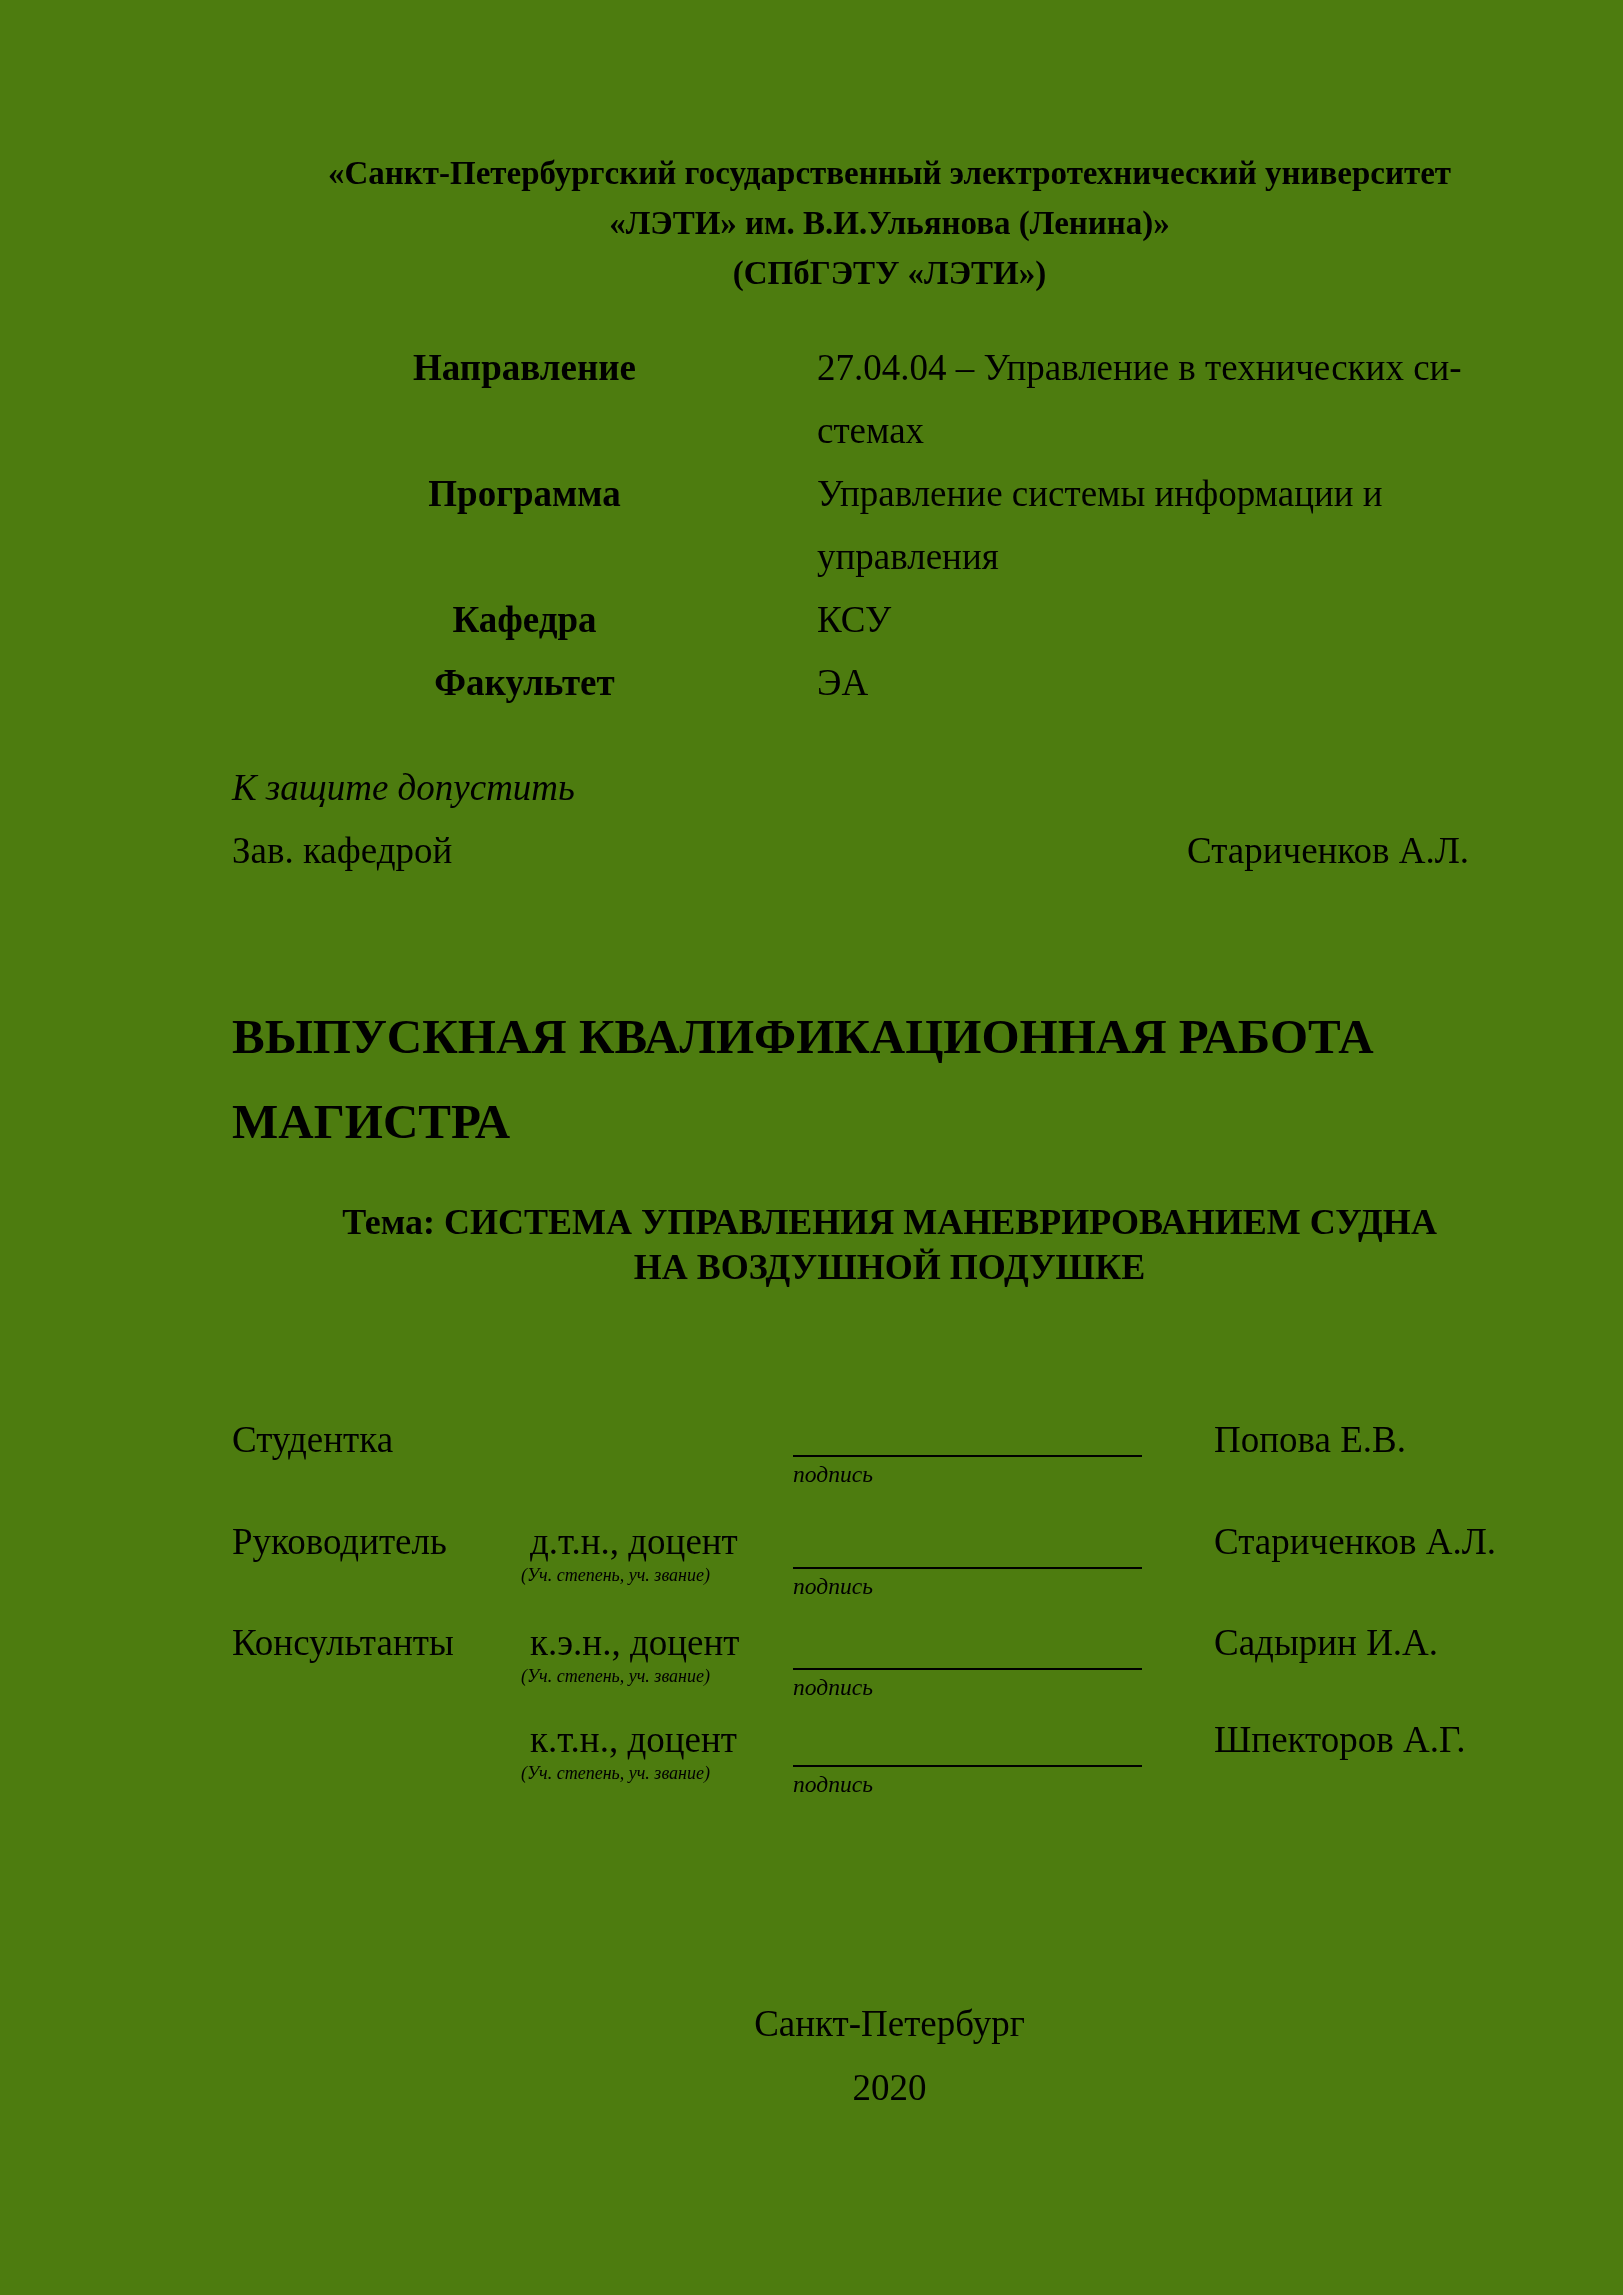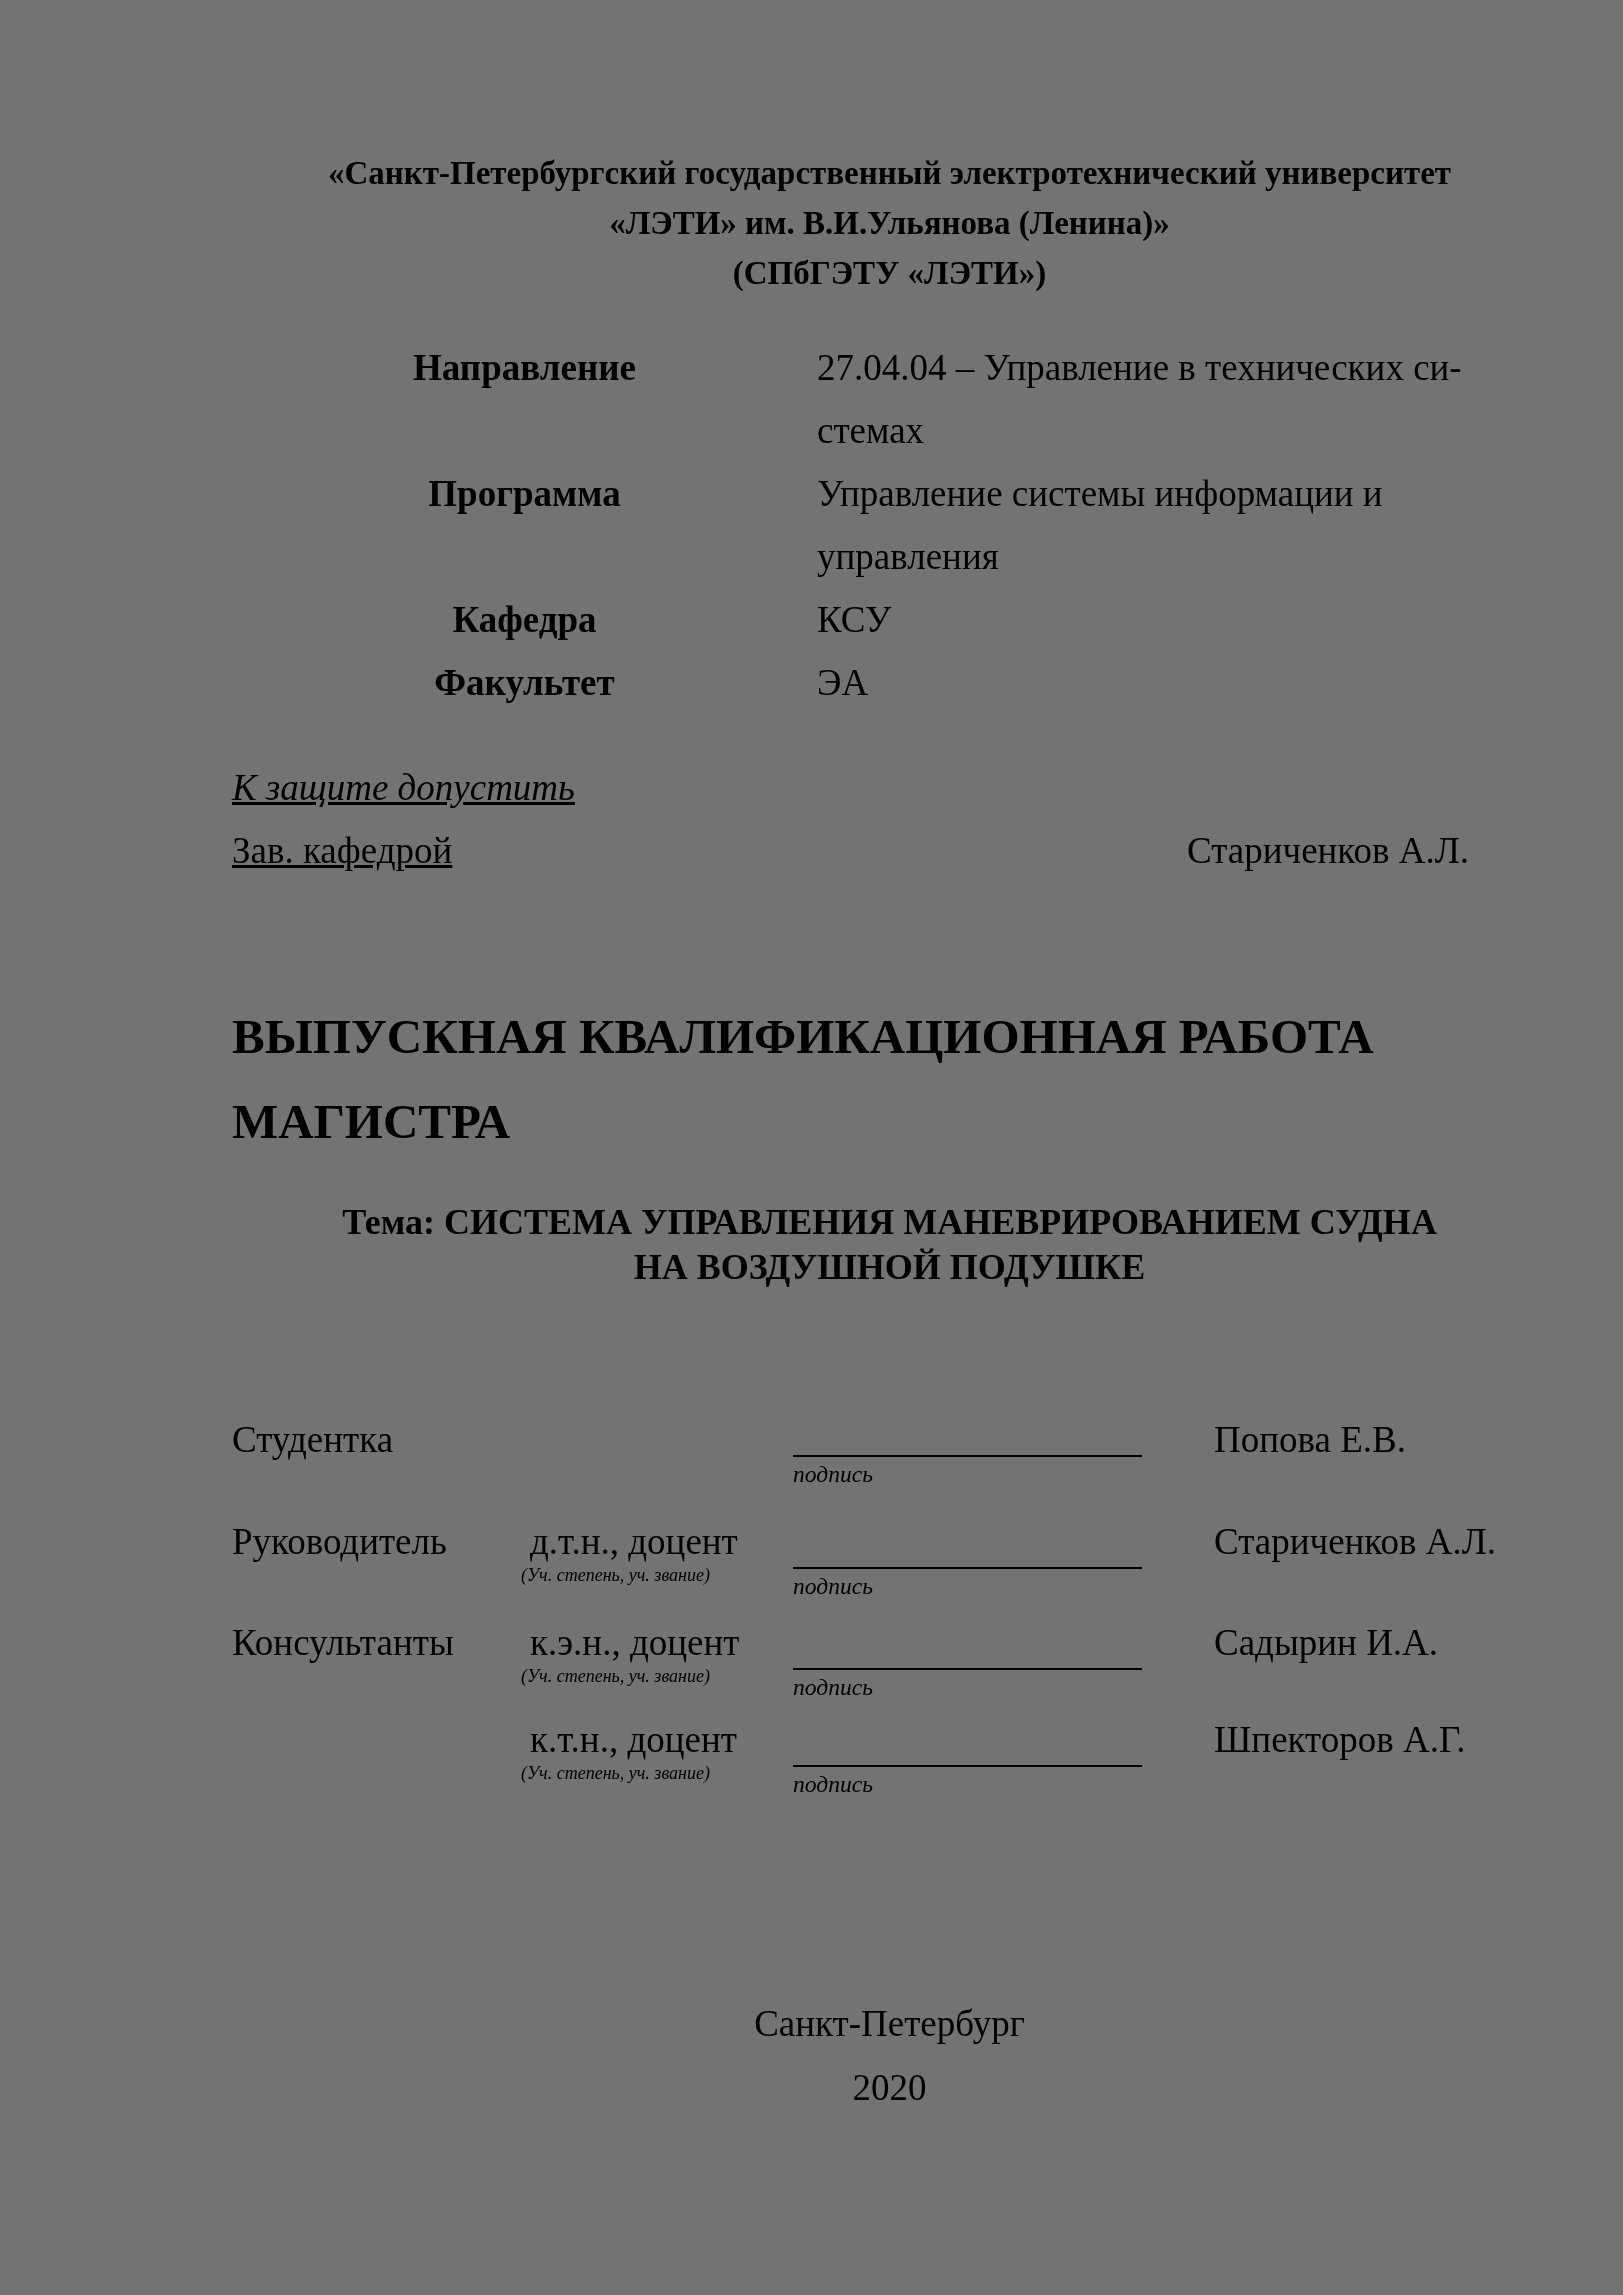--- a/index.html
+++ b/index.html
@@ -6,21 +6,21 @@
   html, body {
     margin: 0;
     padding: 0;
     background: #e8e8e8;
   }
   .page {
     position: relative;
     width: 1623px;
     height: 2295px;
     margin: 0 auto;
-    background: #737373;
+    background: #4d7c0f;
     color: #000000;
     font-family: "Liberation Serif", "DejaVu Serif", serif;
     overflow: hidden;
   }
 
   
   .uni-header {
     position: absolute;
     top: 148px;
     left: 232px;
@@ -52,21 +52,20 @@
   }
 
   
   .admission {
     position: absolute;
     top: 756px;
     left: 232px;
     width: 1315px;
     font-size: 37px;
     line-height: 63px;
-    text-decoration: underline;
   }
   .admission-note { font-style: italic; }
   .dept-head-row { position: relative; }
   .dept-head-name {
     position: absolute;
     left: 955px;
     top: 0;
   }
 
   

